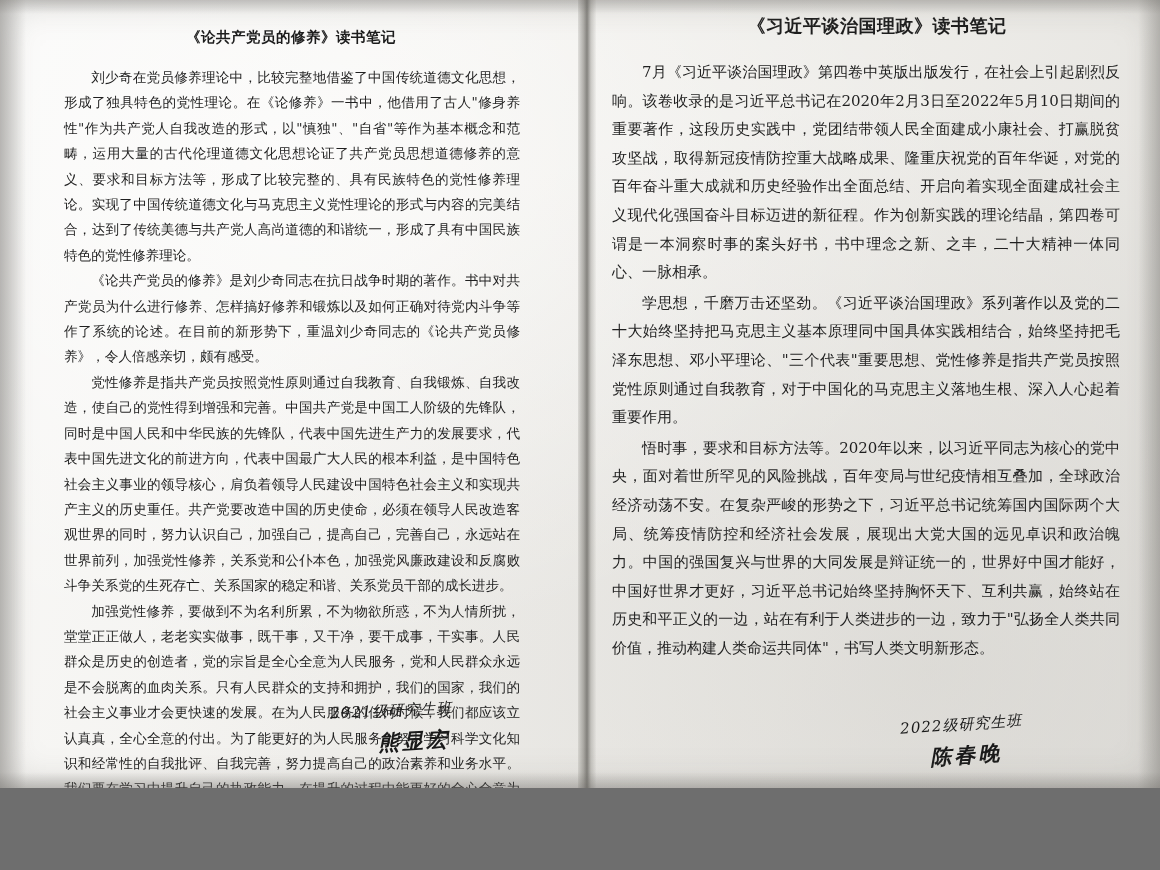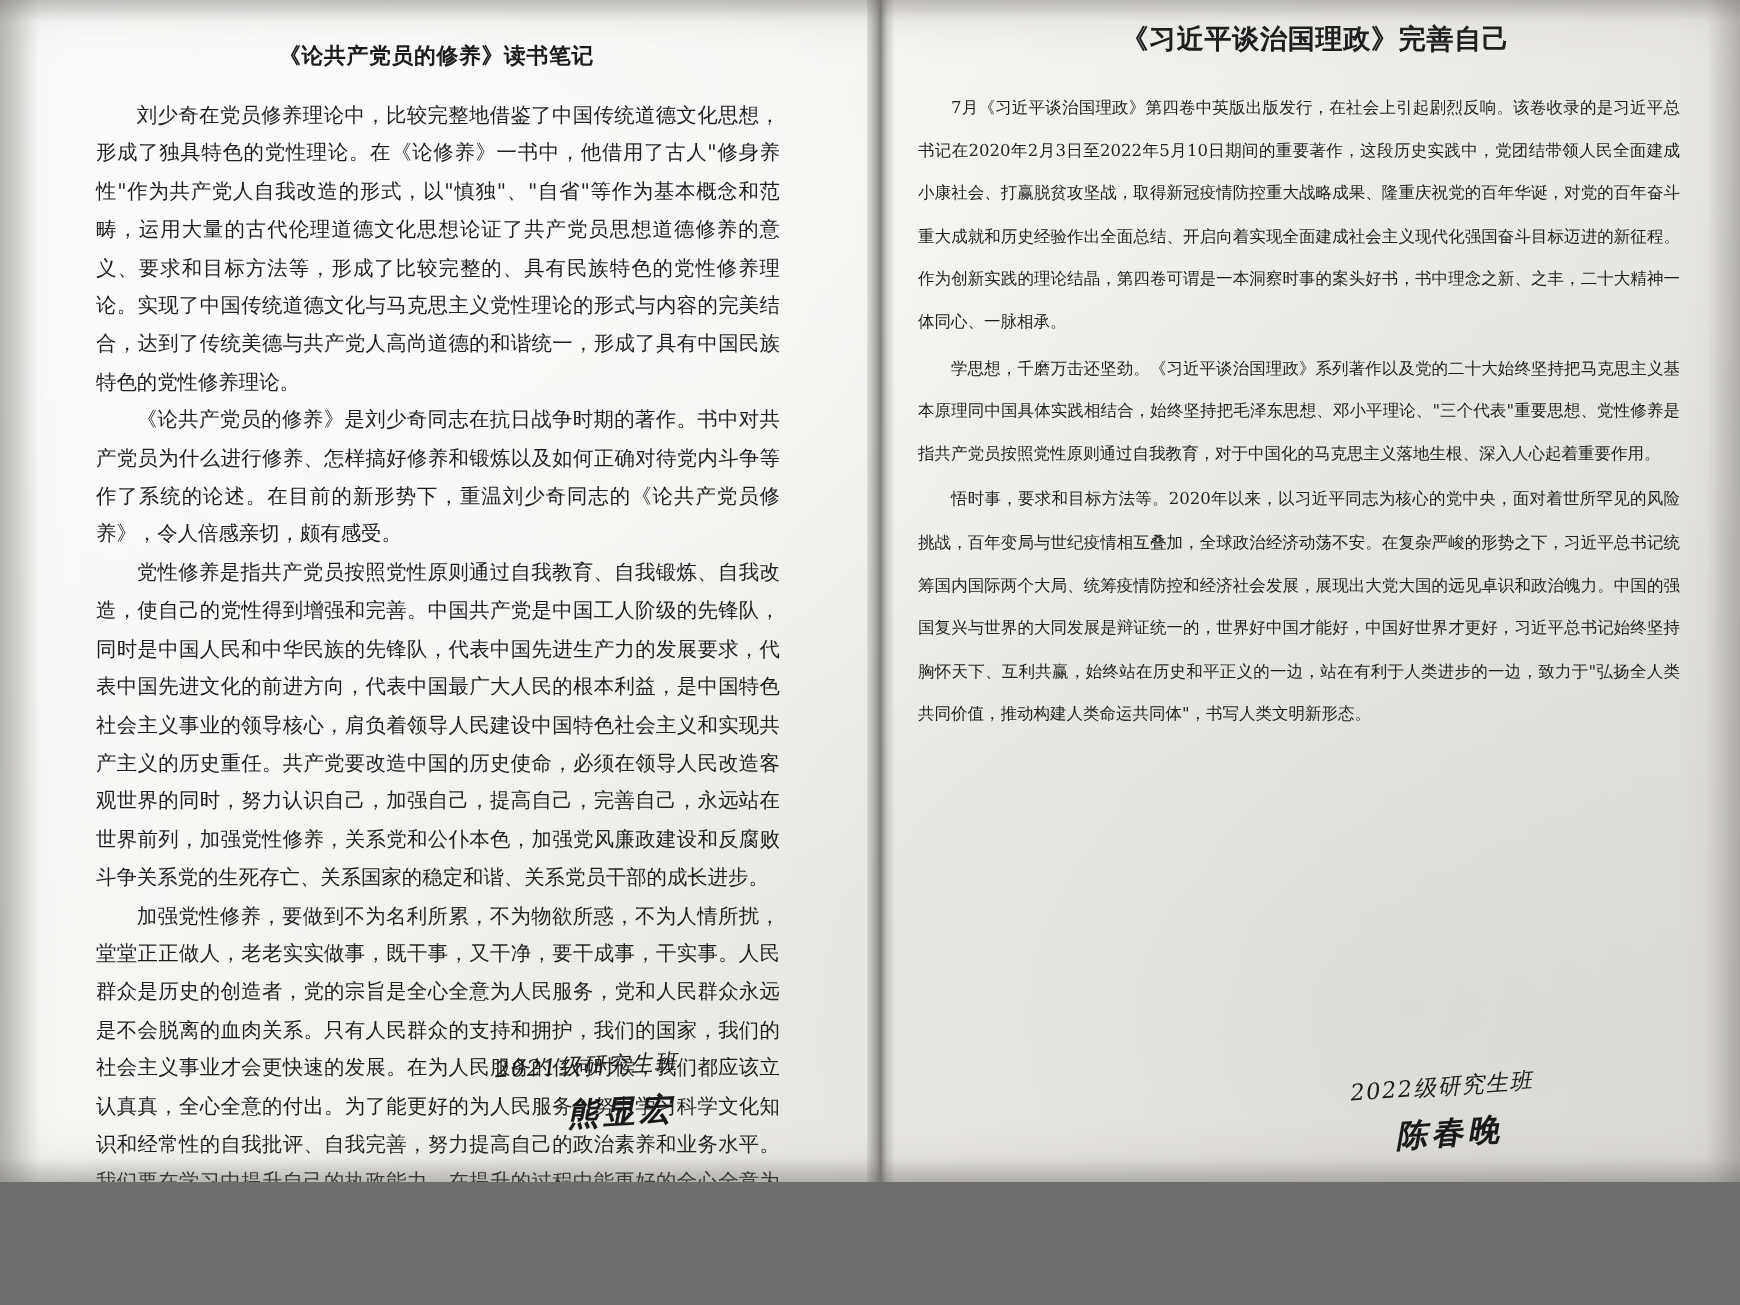--- a/index.html
+++ b/index.html
@@ -106,21 +106,21 @@
     font-family: "DejaVu Serif", serif;
     color: #1f1f1f;
   }
   .sheet-left .body-text {
     padding: 0 62px 0 64px;
     font-size: 13.6px;
     line-height: 25.4px;
   }
   .sheet-right .body-text {
     padding: 0 40px 0 18px;
-    font-size: 11px;
+    font-size: 15px;
     line-height: 28.6px;
   }
   p.para {
     margin: 0 0 0 0;
     text-align: justify;
     text-justify: inter-ideograph;
     text-indent: 2em;
   }
   .sheet-right p.para {
     margin-bottom: 2px;
@@ -175,21 +175,21 @@
       <p class="para">刘少奇在党员修养理论中，比较完整地借鉴了中国传统道德文化思想，形成了独具特色的党性理论。在《论修养》一书中，他借用了古人"修身养性"作为共产党人自我改造的形式，以"慎独"、"自省"等作为基本概念和范畴，运用大量的古代伦理道德文化思想论证了共产党员思想道德修养的意义、要求和目标方法等，形成了比较完整的、具有民族特色的党性修养理论。实现了中国传统道德文化与马克思主义党性理论的形式与内容的完美结合，达到了传统美德与共产党人高尚道德的和谐统一，形成了具有中国民族特色的党性修养理论。</p>
       <p class="para">《论共产党员的修养》是刘少奇同志在抗日战争时期的著作。书中对共产党员为什么进行修养、怎样搞好修养和锻炼以及如何正确对待党内斗争等作了系统的论述。在目前的新形势下，重温刘少奇同志的《论共产党员修养》，令人倍感亲切，颇有感受。</p>
       <p class="para">党性修养是指共产党员按照党性原则通过自我教育、自我锻炼、自我改造，使自己的党性得到增强和完善。中国共产党是中国工人阶级的先锋队，同时是中国人民和中华民族的先锋队，代表中国先进生产力的发展要求，代表中国先进文化的前进方向，代表中国最广大人民的根本利益，是中国特色社会主义事业的领导核心，肩负着领导人民建设中国特色社会主义和实现共产主义的历史重任。共产党要改造中国的历史使命，必须在领导人民改造客观世界的同时，努力认识自己，加强自己，提高自己，完善自己，永远站在世界前列，加强党性修养，关系党和公仆本色，加强党风廉政建设和反腐败斗争关系党的生死存亡、关系国家的稳定和谐、关系党员干部的成长进步。</p>
       <p class="para">加强党性修养，要做到不为名利所累，不为物欲所惑，不为人情所扰，堂堂正正做人，老老实实做事，既干事，又干净，要干成事，干实事。人民群众是历史的创造者，党的宗旨是全心全意为人民服务，党和人民群众永远是不会脱离的血肉关系。只有人民群众的支持和拥护，我们的国家，我们的社会主义事业才会更快速的发展。在为人民服务的任何时候，我们都应该立认真真，全心全意的付出。为了能更好的为人民服务，努力学习科学文化知识和经常性的自我批评、自我完善，努力提高自己的政治素养和业务水平。我们要在学习中提升自己的执政能力，在提升的过程中能更好的全心全意为人民服务。</p>
       <p class="para">加强党性修养，要以科学理论为指导，建设中国特色社会主义的伟大实践，在实践中认真总结经验教训，不断提高觉悟，克服缺点，增长才干。还要做到时刻自重、自省、自警、自励，在各方面以身作则，树立好的榜样。党性修养是党员的自我教育、自我改造和自我完善的过程，贵在自觉、贵在坚持、贵在实践。</p>
 
     </div>
   </div>
 
   <div class="sheet sheet-right">
-    <h1 class="doc-title">《习近平谈治国理政》完善自己</h1>
+    <h1 class="doc-title">《习近平谈治国理政》读书笔记</h1>
     <div class="body-text">
       <p class="para">
         <span class="lead"></span><span>7月《习近平谈治国理政》第四卷中英版出版发行，在社会上引起剧烈反响。该卷收录的是习近平总书记在2020年2月3日至2022年5月10日期间的重要著作，这段历史实践中，党团结带领人民全面建成小康社会、打赢脱贫攻坚战，取得新冠疫情防控重大战略成果、隆重庆祝党的百年华诞，对党的百年奋斗重大成就和历史经验作出全面总结、开启向着实现全面建成社会主义现代化强国奋斗目标迈进的新征程。作为创新实践的理论结晶，第四卷可谓是一本洞察时事的案头好书，书中理念之新、之丰，二十大精神一体同心、一脉相承。</span>
       </p>
       <p class="para">
         <span class="lead">学思想，千磨万击还坚劲。</span><span>《习近平谈治国理政》系列著作以及党的二十大始终坚持把马克思主义基本原理同中国具体实践相结合，始终坚持把毛泽东思想、邓小平理论、"三个代表"重要思想、党性修养是指共产党员按照党性原则通过自我教育，对于中国化的马克思主义落地生根、深入人心起着重要作用。</span>
       </p>
       <p class="para">
         <span class="lead">悟时事，要求和目标方法等。</span><span>2020年以来，以习近平同志为核心的党中央，面对着世所罕见的风险挑战，百年变局与世纪疫情相互叠加，全球政治经济动荡不安。在复杂严峻的形势之下，习近平总书记统筹国内国际两个大局、统筹疫情防控和经济社会发展，展现出大党大国的远见卓识和政治魄力。中国的强国复兴与世界的大同发展是辩证统一的，世界好中国才能好，中国好世界才更好，习近平总书记始终坚持胸怀天下、互利共赢，始终站在历史和平正义的一边，站在有利于人类进步的一边，致力于"弘扬全人类共同价值，推动构建人类命运共同体"，书写人类文明新形态。</span>
       </p>

